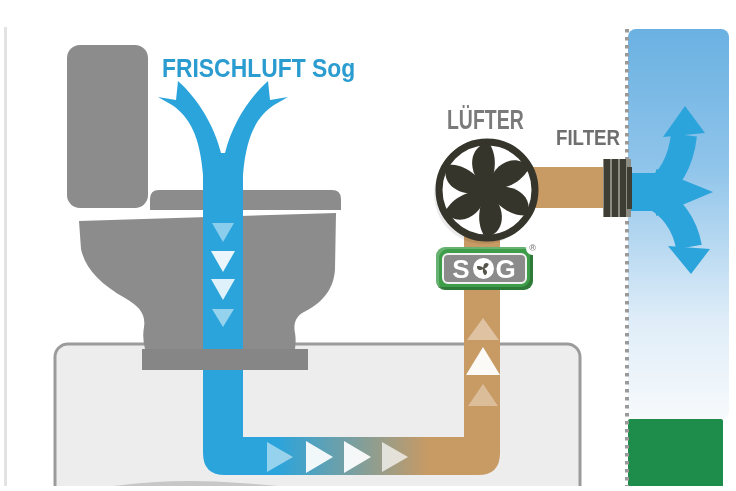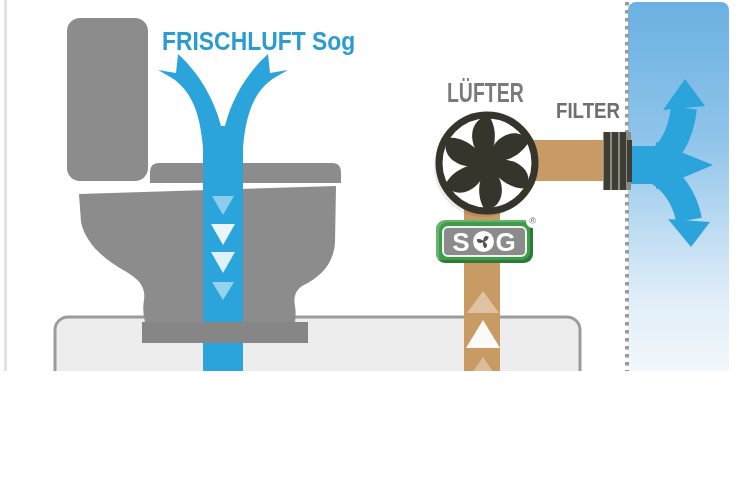--- a/index.html
+++ b/index.html
@@ -1,17 +1,17 @@
 <!DOCTYPE html>
 <html><head>
 <meta charset="utf-8">
 <style>
   html,body{margin:0;padding:0;background:#fff;}
-  .stage{position:relative;width:736px;height:371px;background:#ffffff;overflow:hidden;
-         font-family:"Liberation Sans", sans-serif;}
+  .stage{position:relative;width:736px;height:459px;background:#ffffff;overflow:hidden;
+         font-family:"Liberation Sans", sans-serif;margin-top:27px;}
   .edge-strip{position:absolute;left:4px;top:0;width:3px;height:100%;background:#E3E3E3;}
   svg.diagram{position:absolute;left:0;top:0;}
   .lbl{position:absolute;font-weight:bold;white-space:nowrap;}
   .lbl-freshair{left:162px;top:26px;font-size:26px;color:#2B9CD0;transform:scaleX(0.88);transform-origin:left top;}
   .lbl-fan{left:447px;top:78px;font-size:27px;color:#7A7A7A;transform:scaleX(0.72);transform-origin:left top;}
   .lbl-filter{left:556px;top:98px;font-size:22px;color:#6F6F6F;transform:scaleX(0.85);transform-origin:left top;}
   .sog-badge{position:absolute;left:436px;top:220px;width:97px;height:43px;background:#3E9D49;
              border-radius:9px;display:flex;align-items:center;justify-content:center;
              box-shadow:inset -3px -3px 0 rgba(0,0,0,0.22), inset 3px 2px 0 rgba(255,255,255,0.22);}
   .sog-plate{width:85px;height:31px;background:#8B8B8B;border:2px solid #F2F2F2;border-radius:6px;

